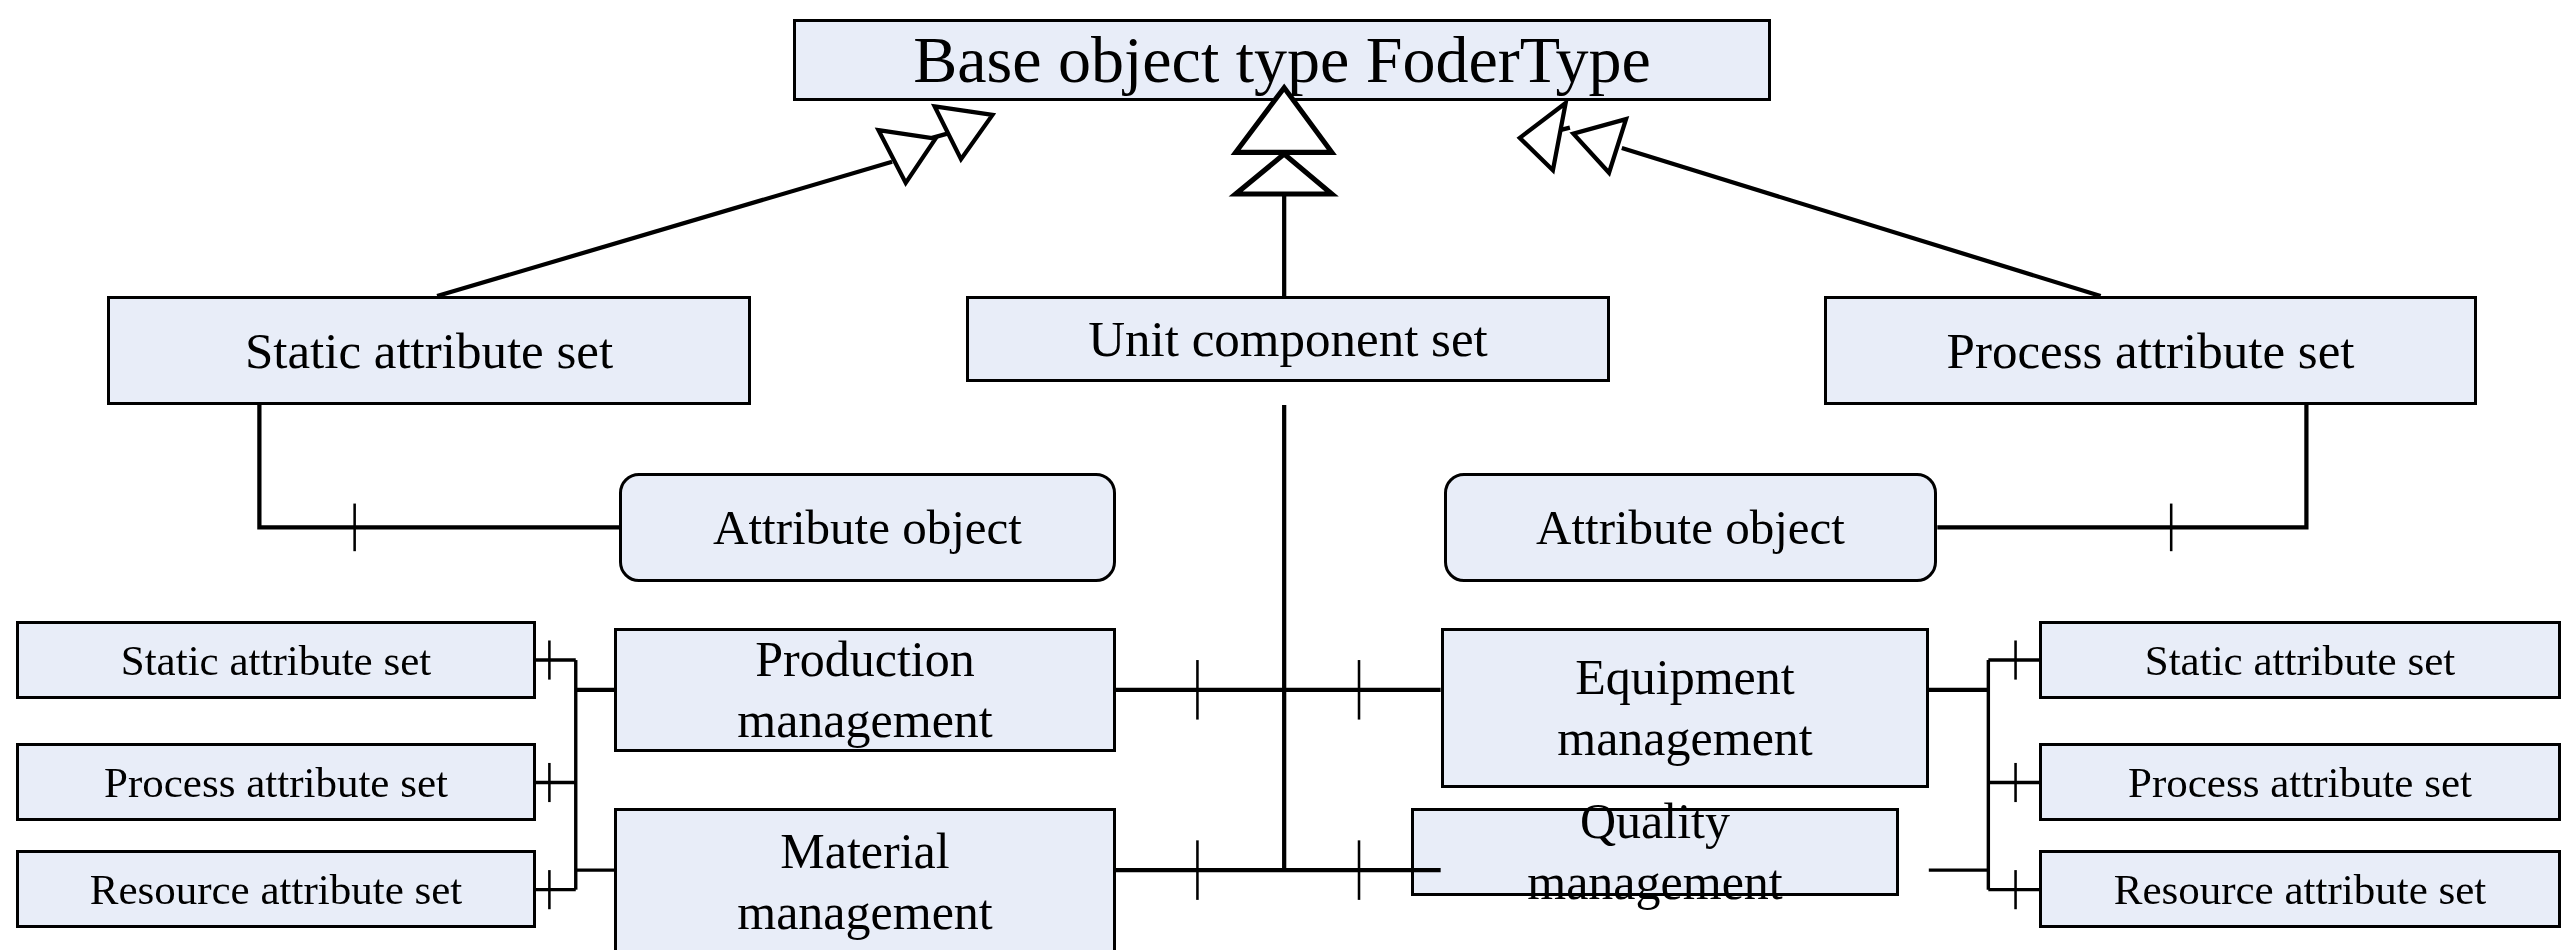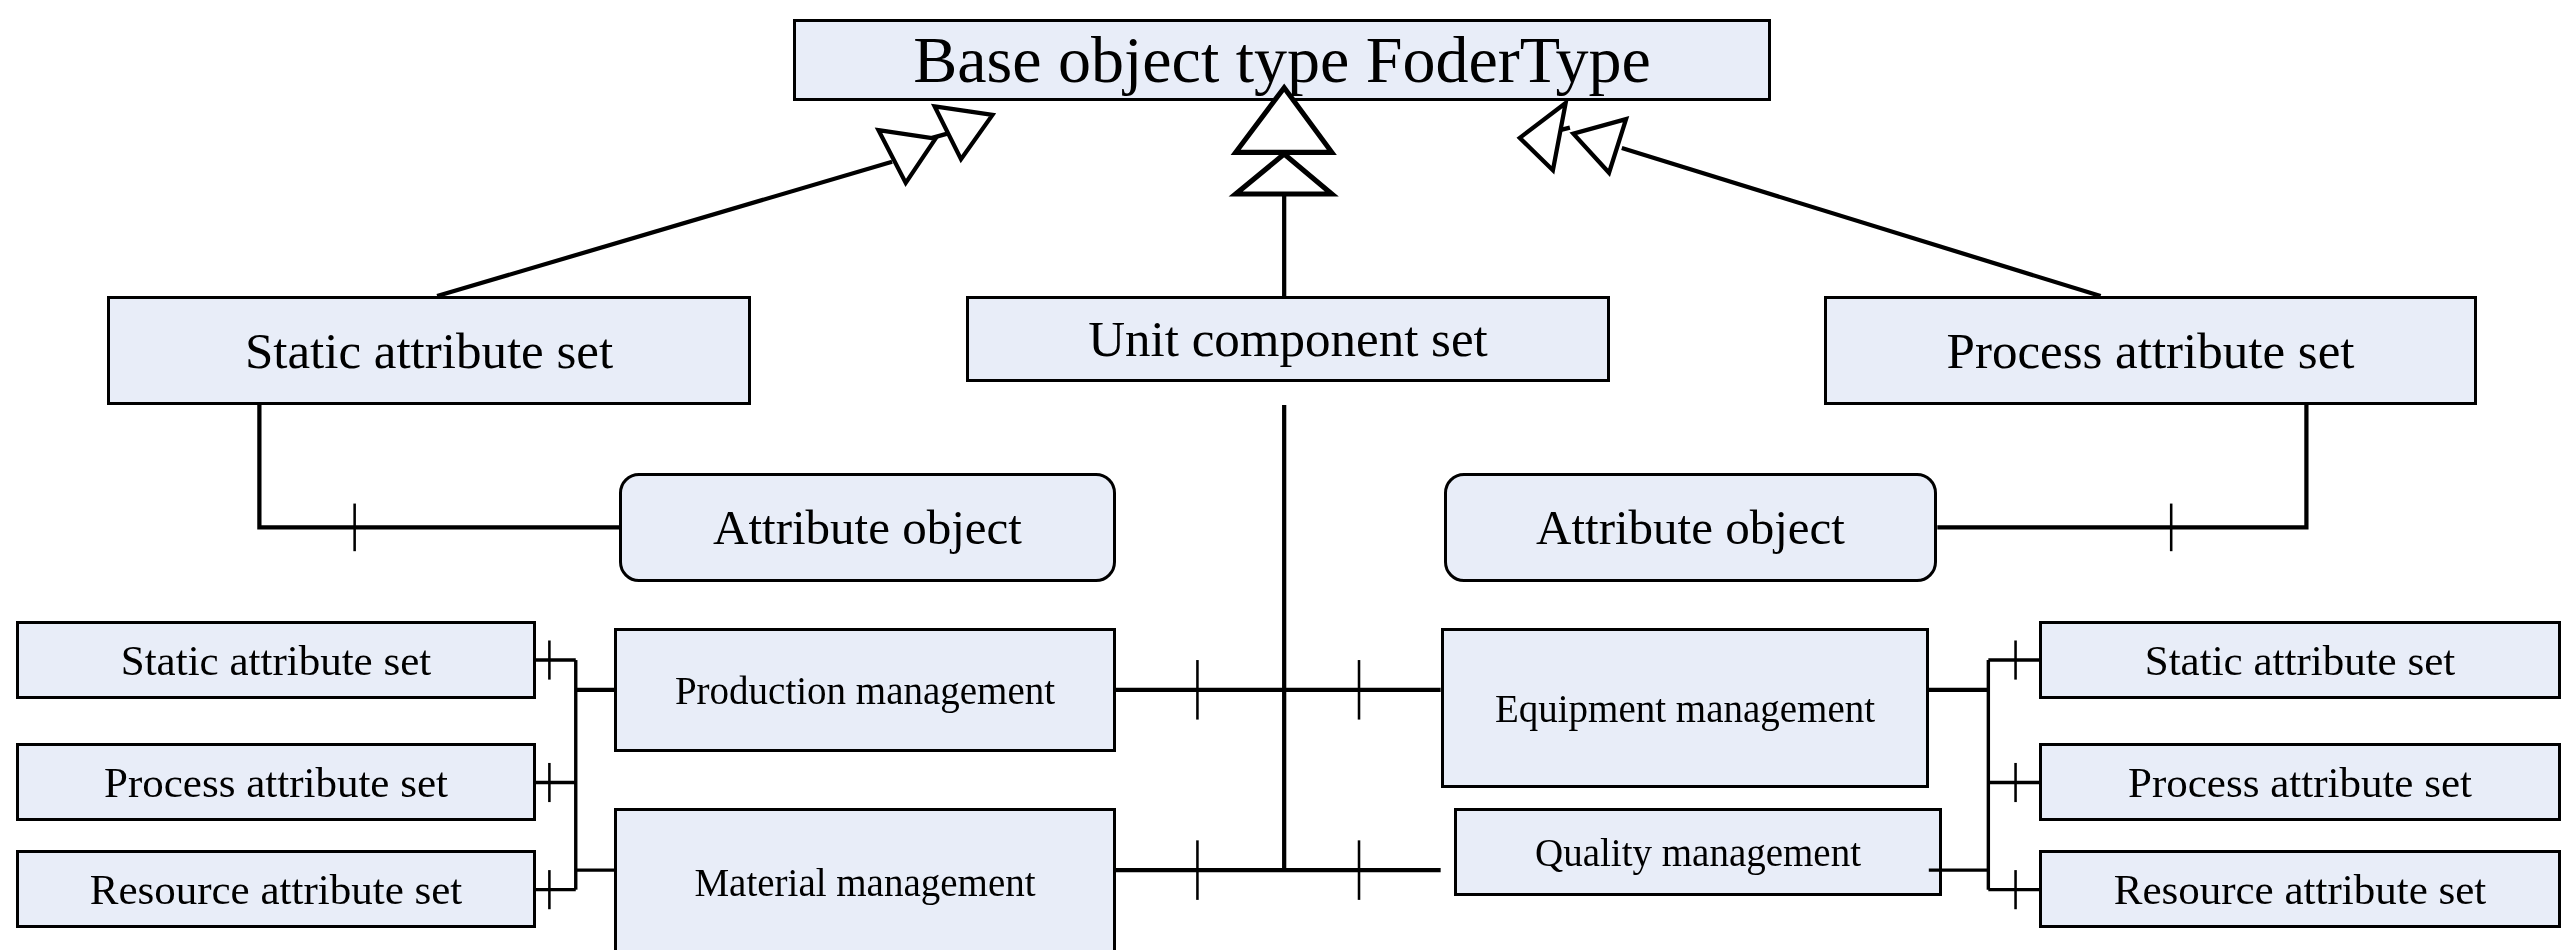--- a/index.html
+++ b/index.html
@@ -21,21 +21,21 @@
     align-items: center;
     justify-content: center;
     text-align: center;
     color: #000000;
     z-index: 1;
   }
   .node .lbl { display: block; }
   .title-node   { font-size: 66px; }
   .mid-node     { font-size: 51px; }
   .attr-node    { font-size: 49px; border-radius: 20px; }
-  .mgmt-node    { font-size: 39px; line-height: 61px; }
+  .mgmt-node    { font-size: 50px; line-height: 61px; }
   .mgmt-node .lbl { max-width: 391px; }
   .small-node   { font-size: 43px; }
   .connector-layer {
     position: absolute;
     left: 0; top: 0;
     width: 2576px;
     height: 951px;
     z-index: 2;
     pointer-events: none;
   }
@@ -76,21 +76,21 @@
 
   <div class="node mgmt-node" style="left: 614px; top: 628px; width: 502px; height: 124px; background: rgb(232, 237, 248); border-color: rgb(0, 0, 0);">
     <span class="lbl">Production management</span>
   </div>
   <div class="node mgmt-node" style="left: 614px; top: 808px; width: 502px; height: 148px; background: rgb(232, 237, 248); border-color: rgb(0, 0, 0);">
     <span class="lbl">Material management</span>
   </div>
   <div class="node mgmt-node" style="left: 1441px; top: 628px; width: 488px; height: 160px; background: rgb(232, 237, 248); border-color: rgb(0, 0, 0);">
     <span class="lbl">Equipment management</span>
   </div>
-  <div class="node mgmt-node" style="left: 1454px; top: 808px; width: 488px; height: 88px; background: rgb(232, 237, 248); border-color: rgb(0, 0, 0);">
+  <div class="node mgmt-node" style="left: 1411px; top: 808px; width: 488px; height: 88px; background: rgb(232, 237, 248); border-color: rgb(0, 0, 0);">
     <span class="lbl">Quality management</span>
   </div>
 
   <div class="node small-node" style="left: 16px; top: 621px; width: 520px; height: 78px; background: rgb(232, 237, 248); border-color: rgb(0, 0, 0);">
     <span class="lbl">Static attribute set</span>
   </div>
   <div class="node small-node" style="left: 16px; top: 743px; width: 520px; height: 78px; background: rgb(232, 237, 248); border-color: rgb(0, 0, 0);">
     <span class="lbl">Process attribute set</span>
   </div>
   <div class="node small-node" style="left: 16px; top: 850px; width: 520px; height: 78px; background: rgb(232, 237, 248); border-color: rgb(0, 0, 0);">

